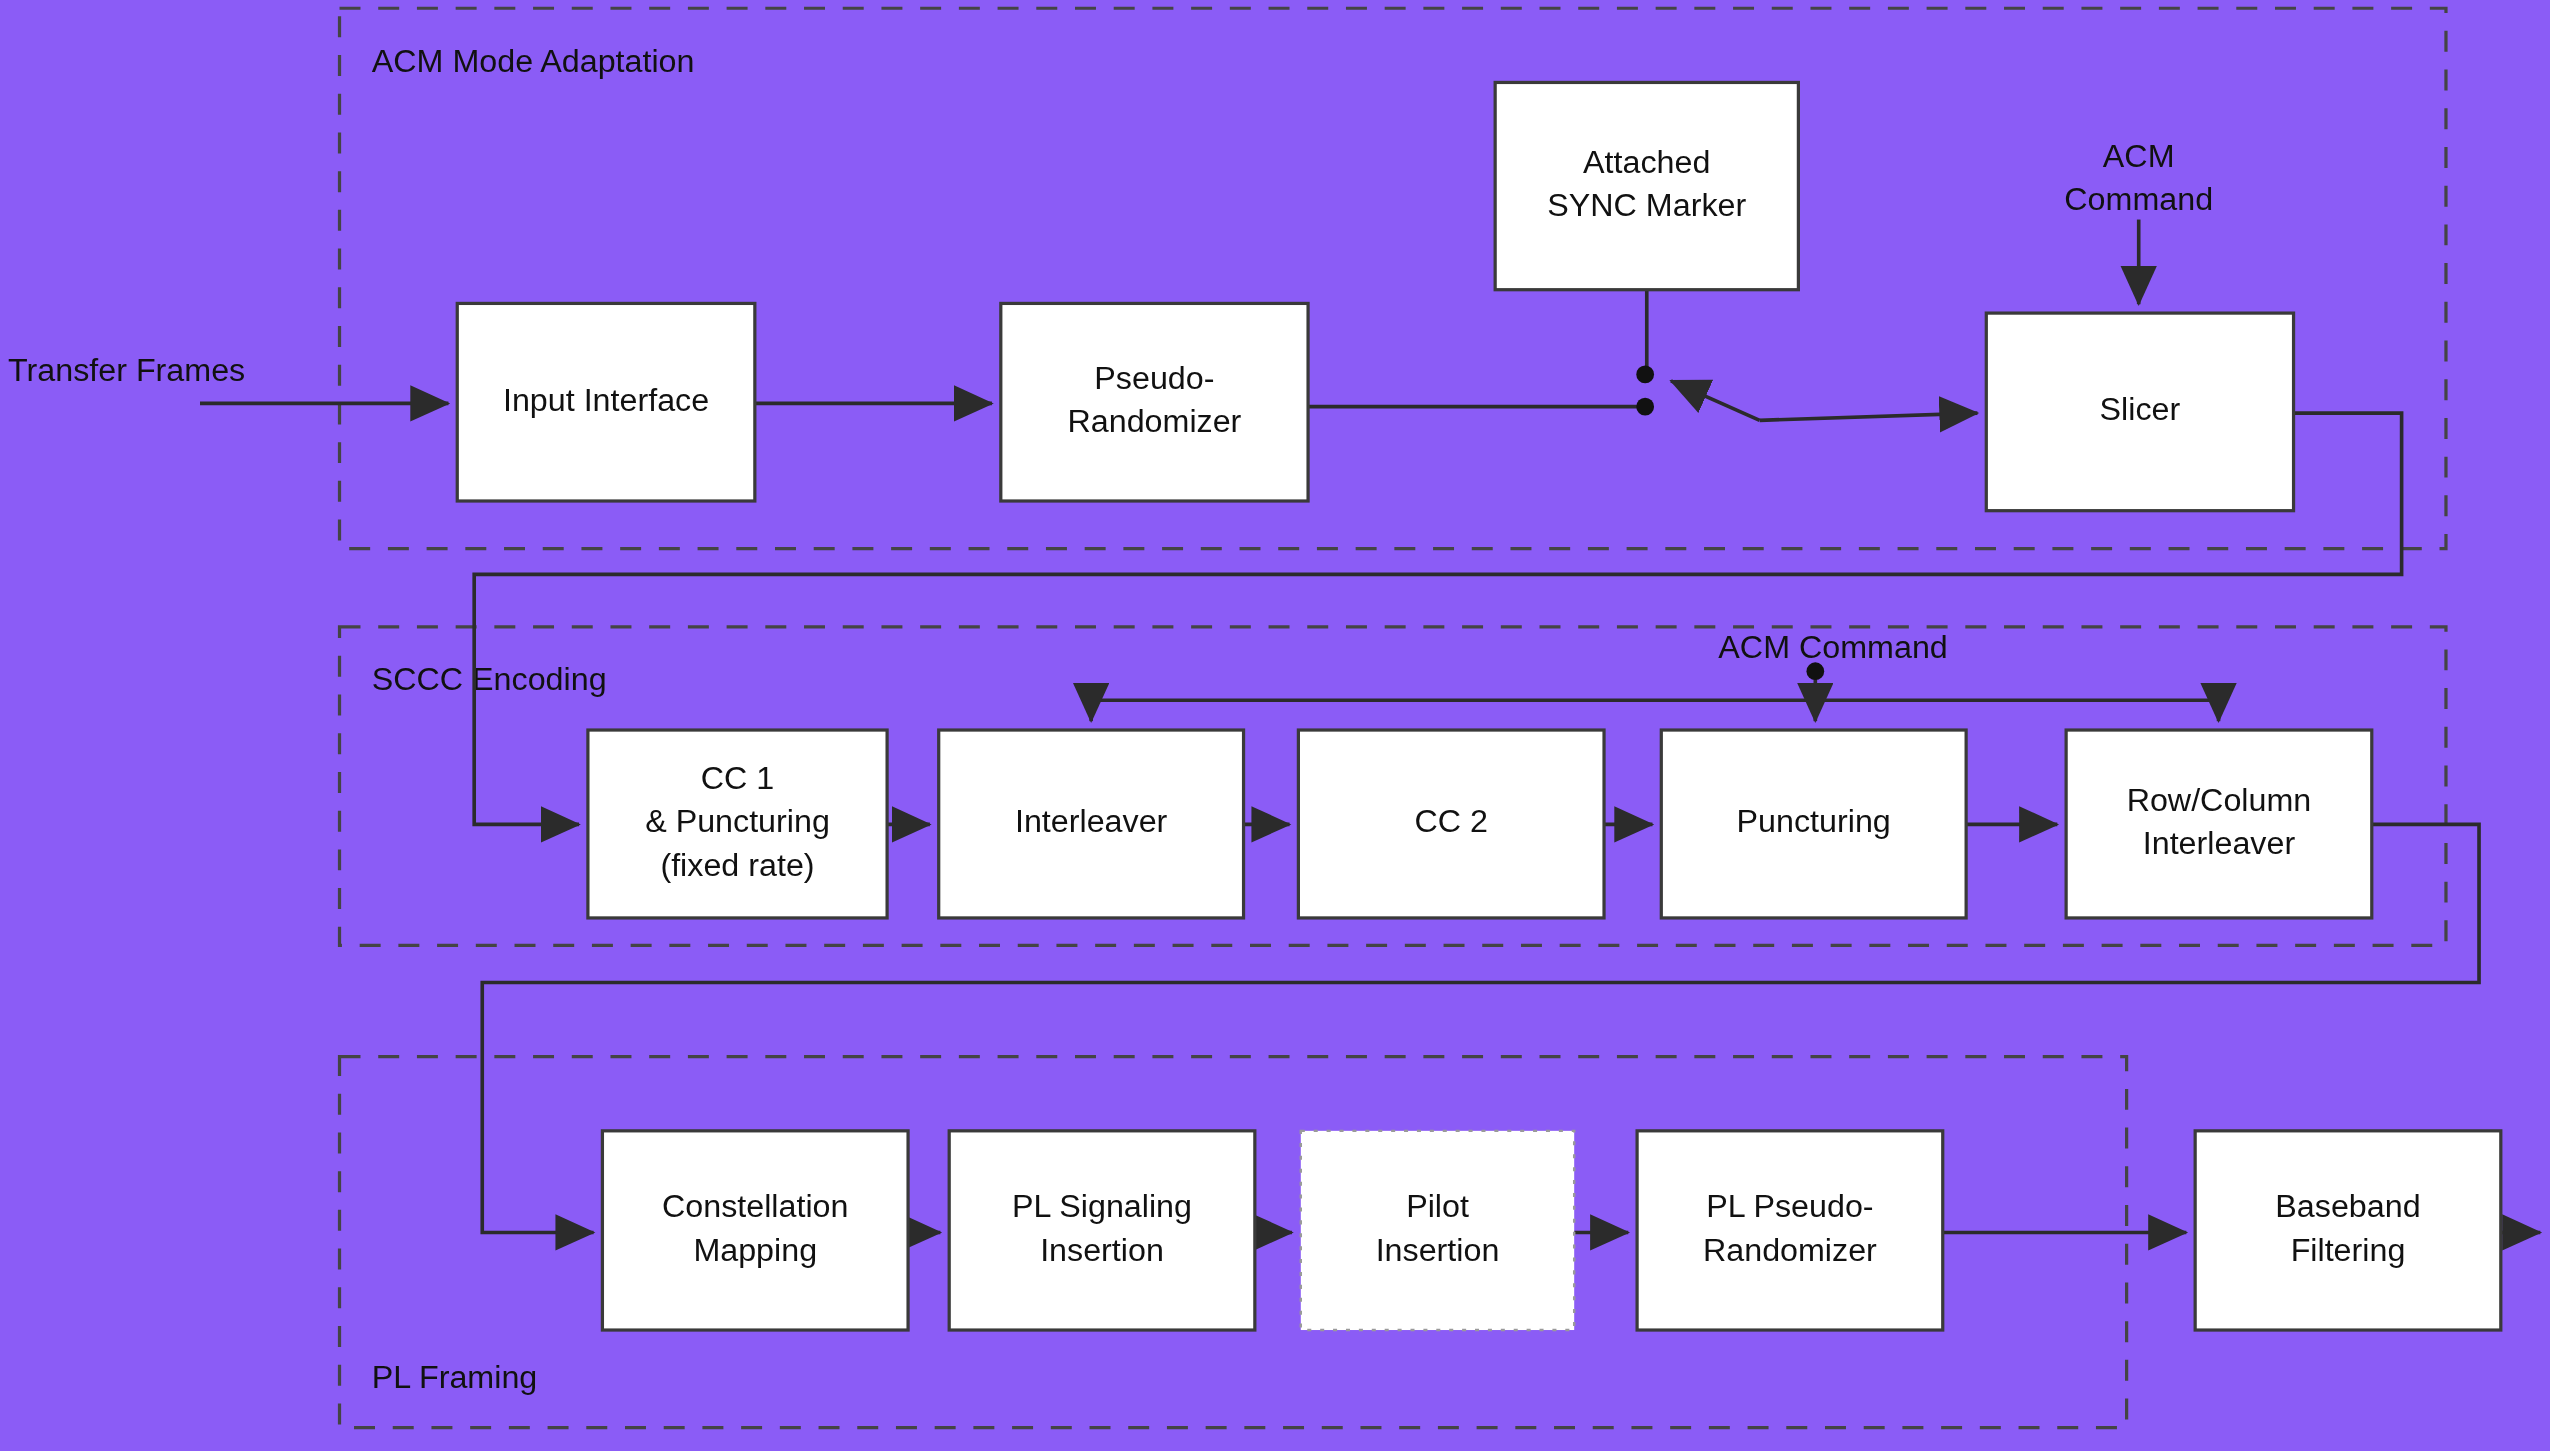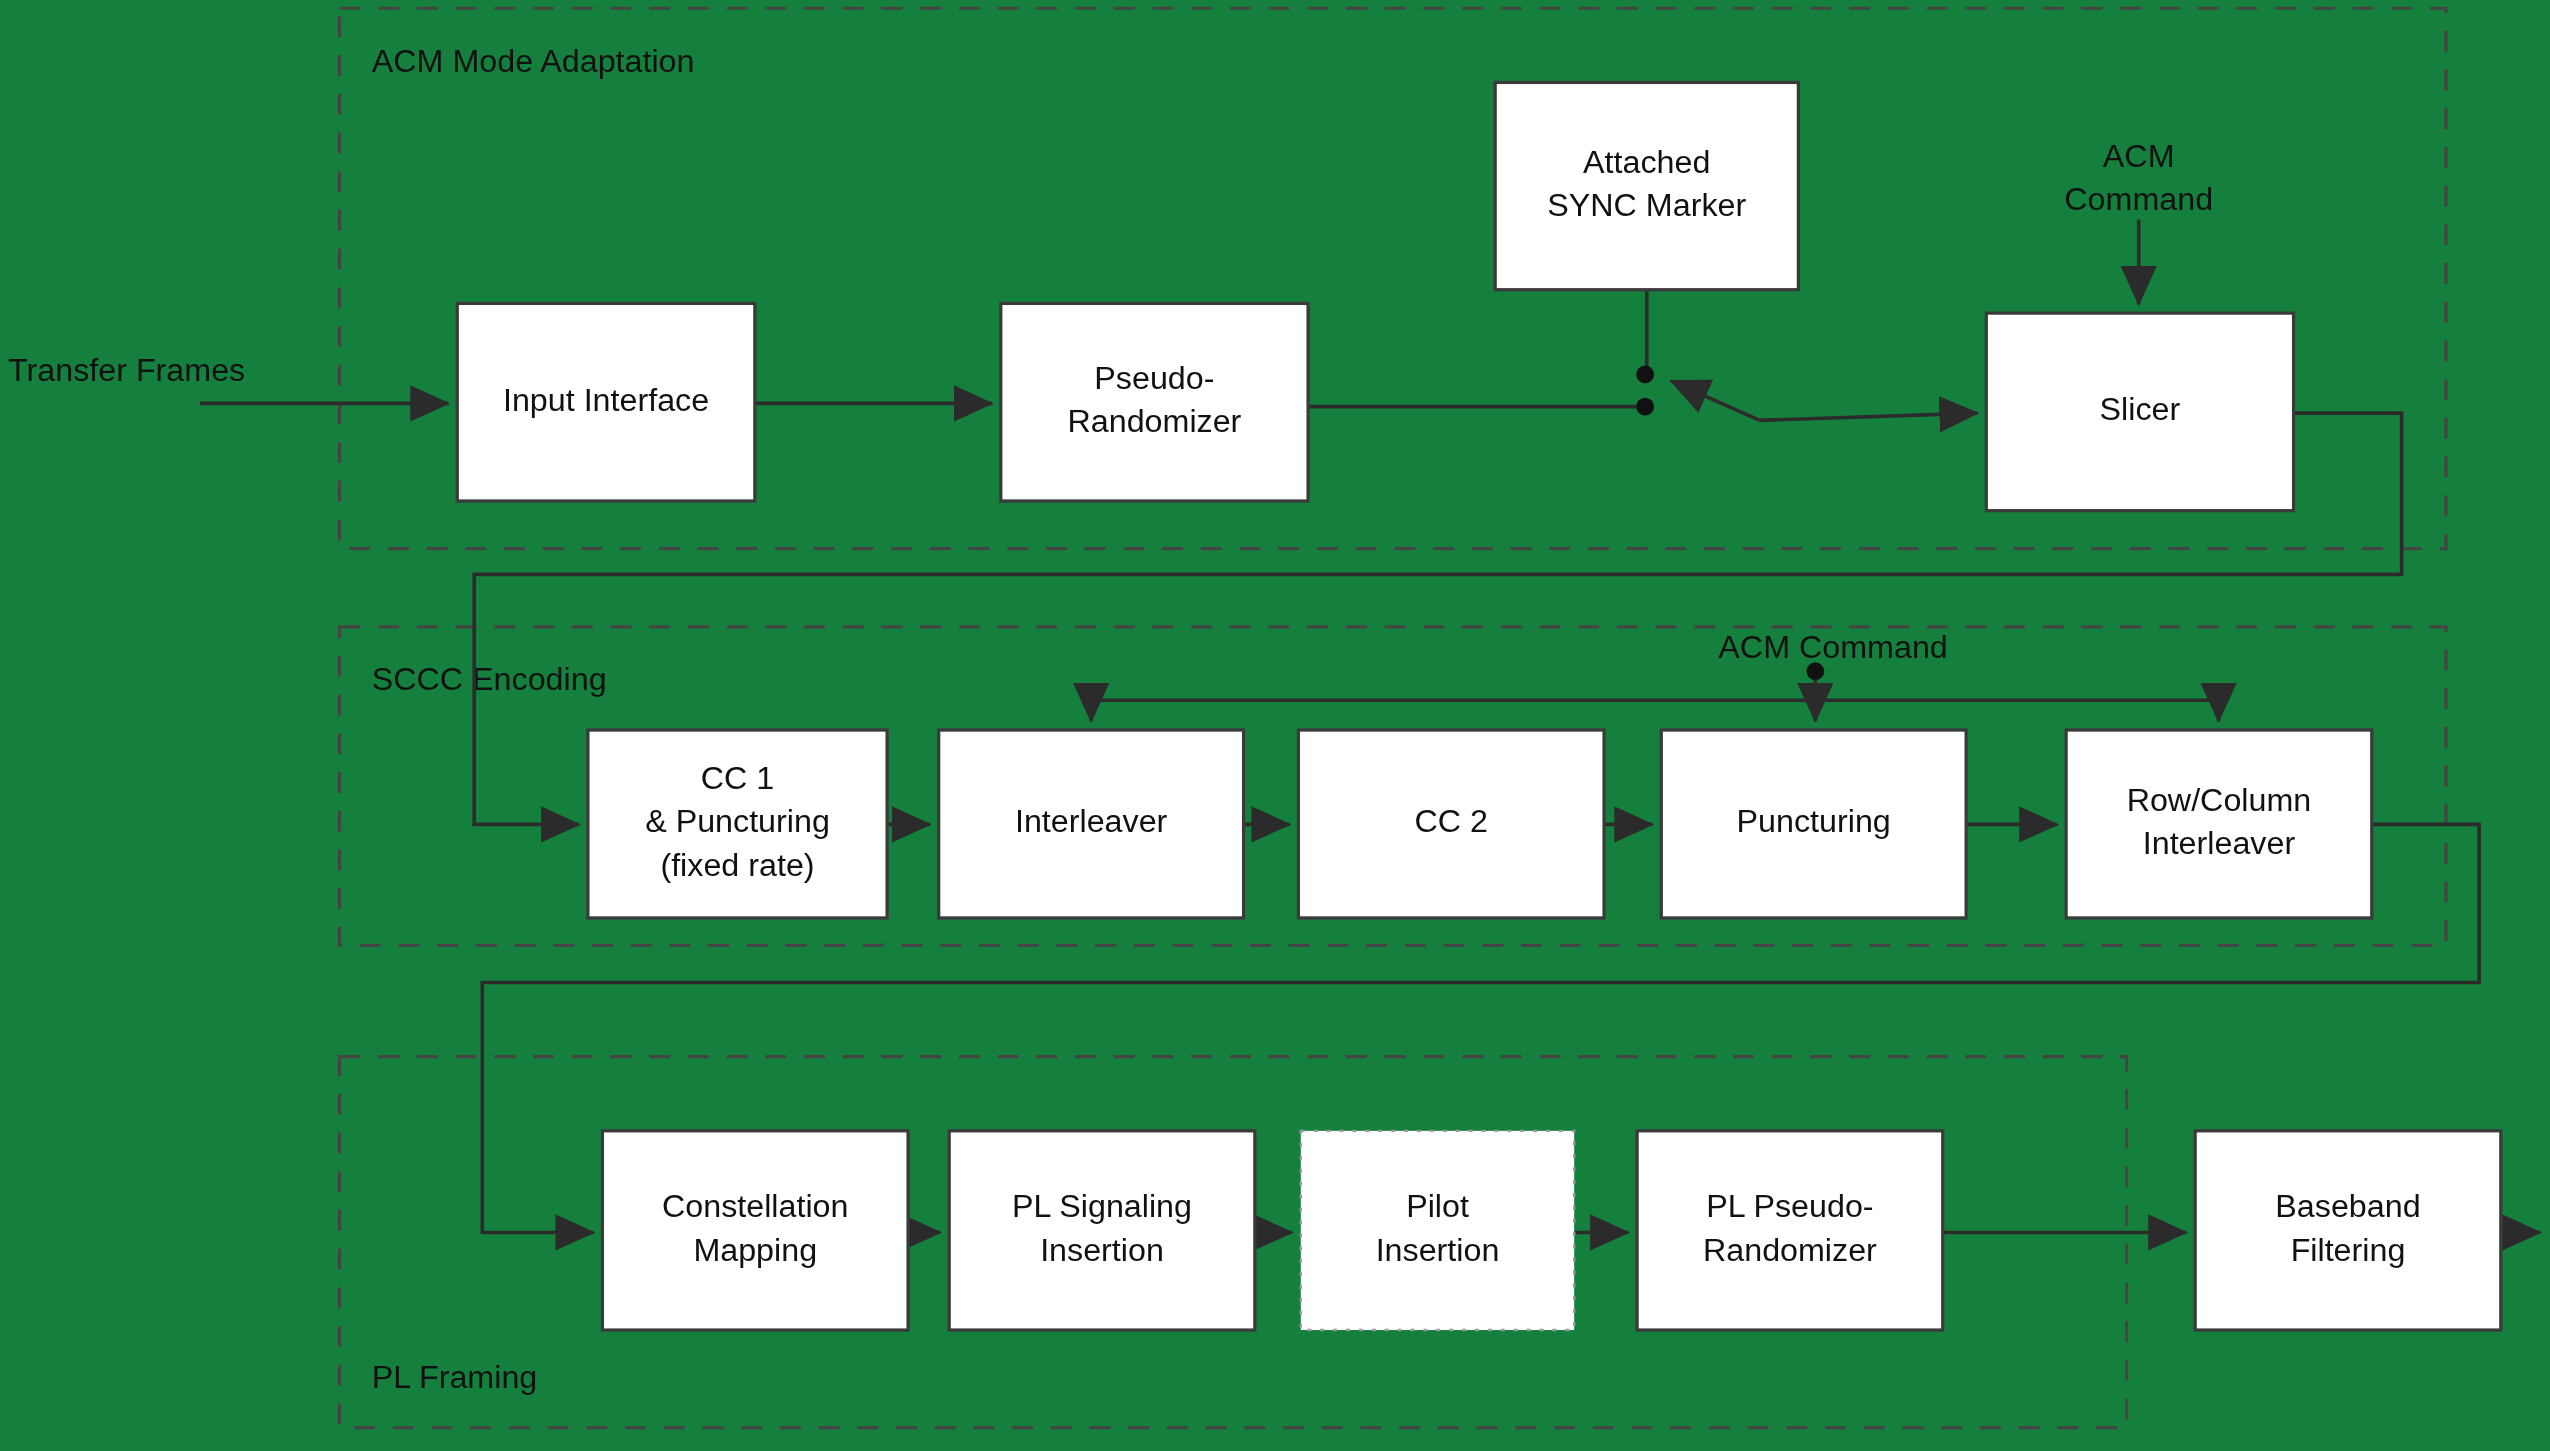--- a/index.html
+++ b/index.html
@@ -1,17 +1,17 @@
 <!DOCTYPE html>
 <html style="font-size:13px"><head>
 <meta charset="utf-8">
 <style>
   html,body{margin:0;padding:0;background:#ffffff;}
   body{font-family:"Liberation Sans",sans-serif;}
-  #stage{position:relative;width:2550px;height:1452px;background:#15803d;overflow:hidden;}
+  #stage{position:relative;width:2550px;height:1452px;background:#8b5cf6;overflow:hidden;}
   svg#diagram{position:absolute;left:0;top:0;width:2550px;height:1452px;}
   .blk-rect{fill:#ffffff;stroke:#3a3a3a;stroke-width:4;}
   .blk-rect.dotted{stroke:#9a9a9a;stroke-width:3;stroke-dasharray:5 11;}
   .grp-rect{fill:none;stroke:#444444;stroke-width:4;stroke-dasharray:26 22;}
   .wire{fill:none;stroke:#2b2b2b;stroke-width:4.5;}
   .node-dot{fill:#111111;}
   text{font-family:"Liberation Sans",sans-serif;fill:#111111;}
   .blk-label{font-size:40px;text-anchor:middle;dominant-baseline:middle;}
   .grp-label{font-size:40px;text-anchor:start;dominant-baseline:middle;}
   .free-label{font-size:40px;text-anchor:middle;dominant-baseline:middle;}

